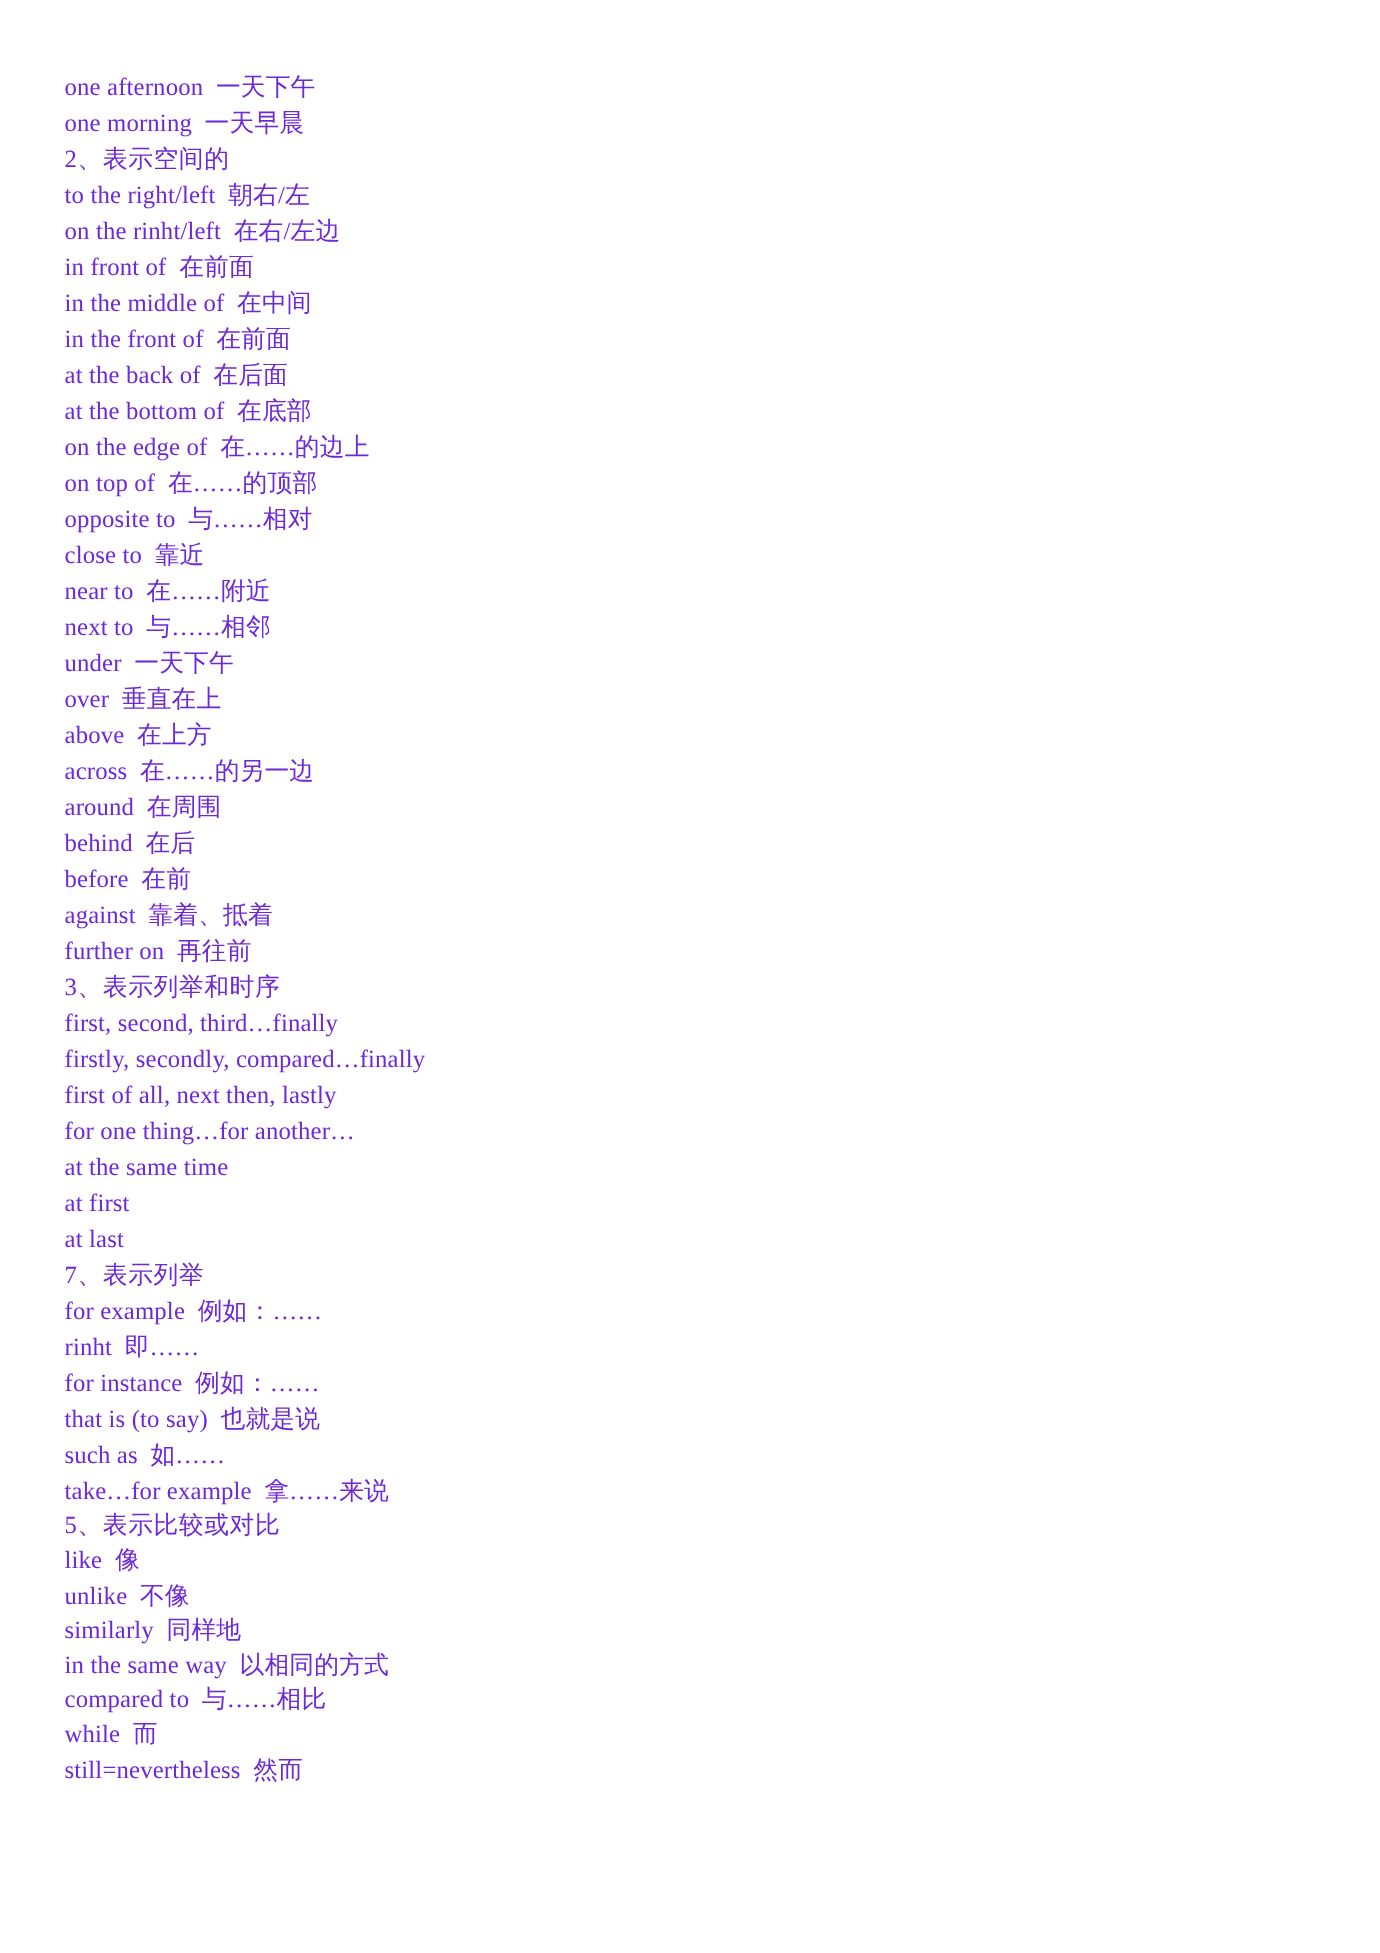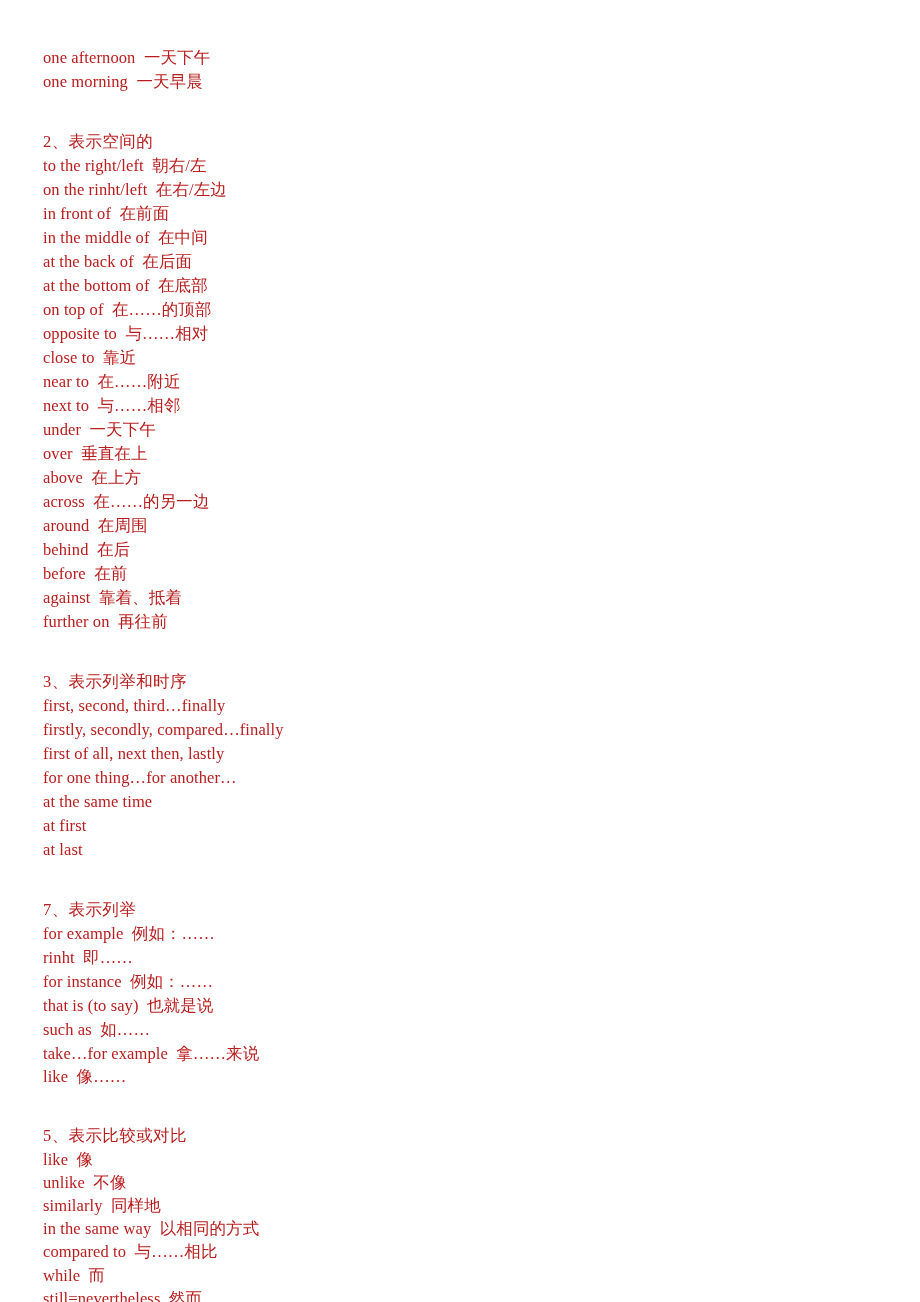--- a/index.html
+++ b/index.html
@@ -29,48 +29,49 @@
     position: absolute;
     left: 43px;
     top: 46px;
     width: 800px;
   }
   .line {
     font-size: 16.5px;
     line-height: 24px;
     height: 24px;
     white-space: pre;
-    color: #b91c1c;
+    color: #6d28d9;
     letter-spacing: 0.1px;
   }
   .line.heading {
     font-size: 16.5px;
     letter-spacing: 0.4px;
-    margin-top: 36px;
   }
   
   .line.tight {
     line-height: 23.2px;
     height: 23.2px;
   }
 </style>
 </head>
 <body>
 
 <div id="page">
   <div id="content">
     <div class="line">one afternoon  一天下午</div>
     <div class="line">one morning  一天早晨</div>
     <div class="line heading">2、表示空间的</div>
     <div class="line">to the right/left  朝右/左</div>
     <div class="line">on the rinht/left  在右/左边</div>
     <div class="line">in front of  在前面</div>
     <div class="line">in the middle of  在中间</div>
+    <div class="line">in the front of  在前面</div>
     <div class="line">at the back of  在后面</div>
     <div class="line">at the bottom of  在底部</div>
+    <div class="line">on the edge of  在……的边上</div>
     <div class="line">on top of  在……的顶部</div>
     <div class="line">opposite to  与……相对</div>
     <div class="line">close to  靠近</div>
     <div class="line">near to  在……附近</div>
     <div class="line">next to  与……相邻</div>
     <div class="line">under  一天下午</div>
     <div class="line">over  垂直在上</div>
     <div class="line">above  在上方</div>
     <div class="line">across  在……的另一边</div>
     <div class="line">around  在周围</div>
@@ -86,21 +87,20 @@
     <div class="line">at the same time</div>
     <div class="line">at first</div>
     <div class="line">at last</div>
     <div class="line heading">7、表示列举</div>
     <div class="line">for example  例如：……</div>
     <div class="line">rinht  即……</div>
     <div class="line">for instance  例如：……</div>
     <div class="line">that is (to say)  也就是说</div>
     <div class="line">such as  如……</div>
     <div class="line tight">take…for example  拿……来说</div>
-    <div class="line tight">like  像……</div>
     <div class="line heading tight">5、表示比较或对比</div>
     <div class="line tight">like  像</div>
     <div class="line tight">unlike  不像</div>
     <div class="line tight">similarly  同样地</div>
     <div class="line tight">in the same way  以相同的方式</div>
     <div class="line tight">compared to  与……相比</div>
     <div class="line tight">while  而</div>
     <div class="line tight">still=nevertheless  然而</div>
   </div>
 </div>

